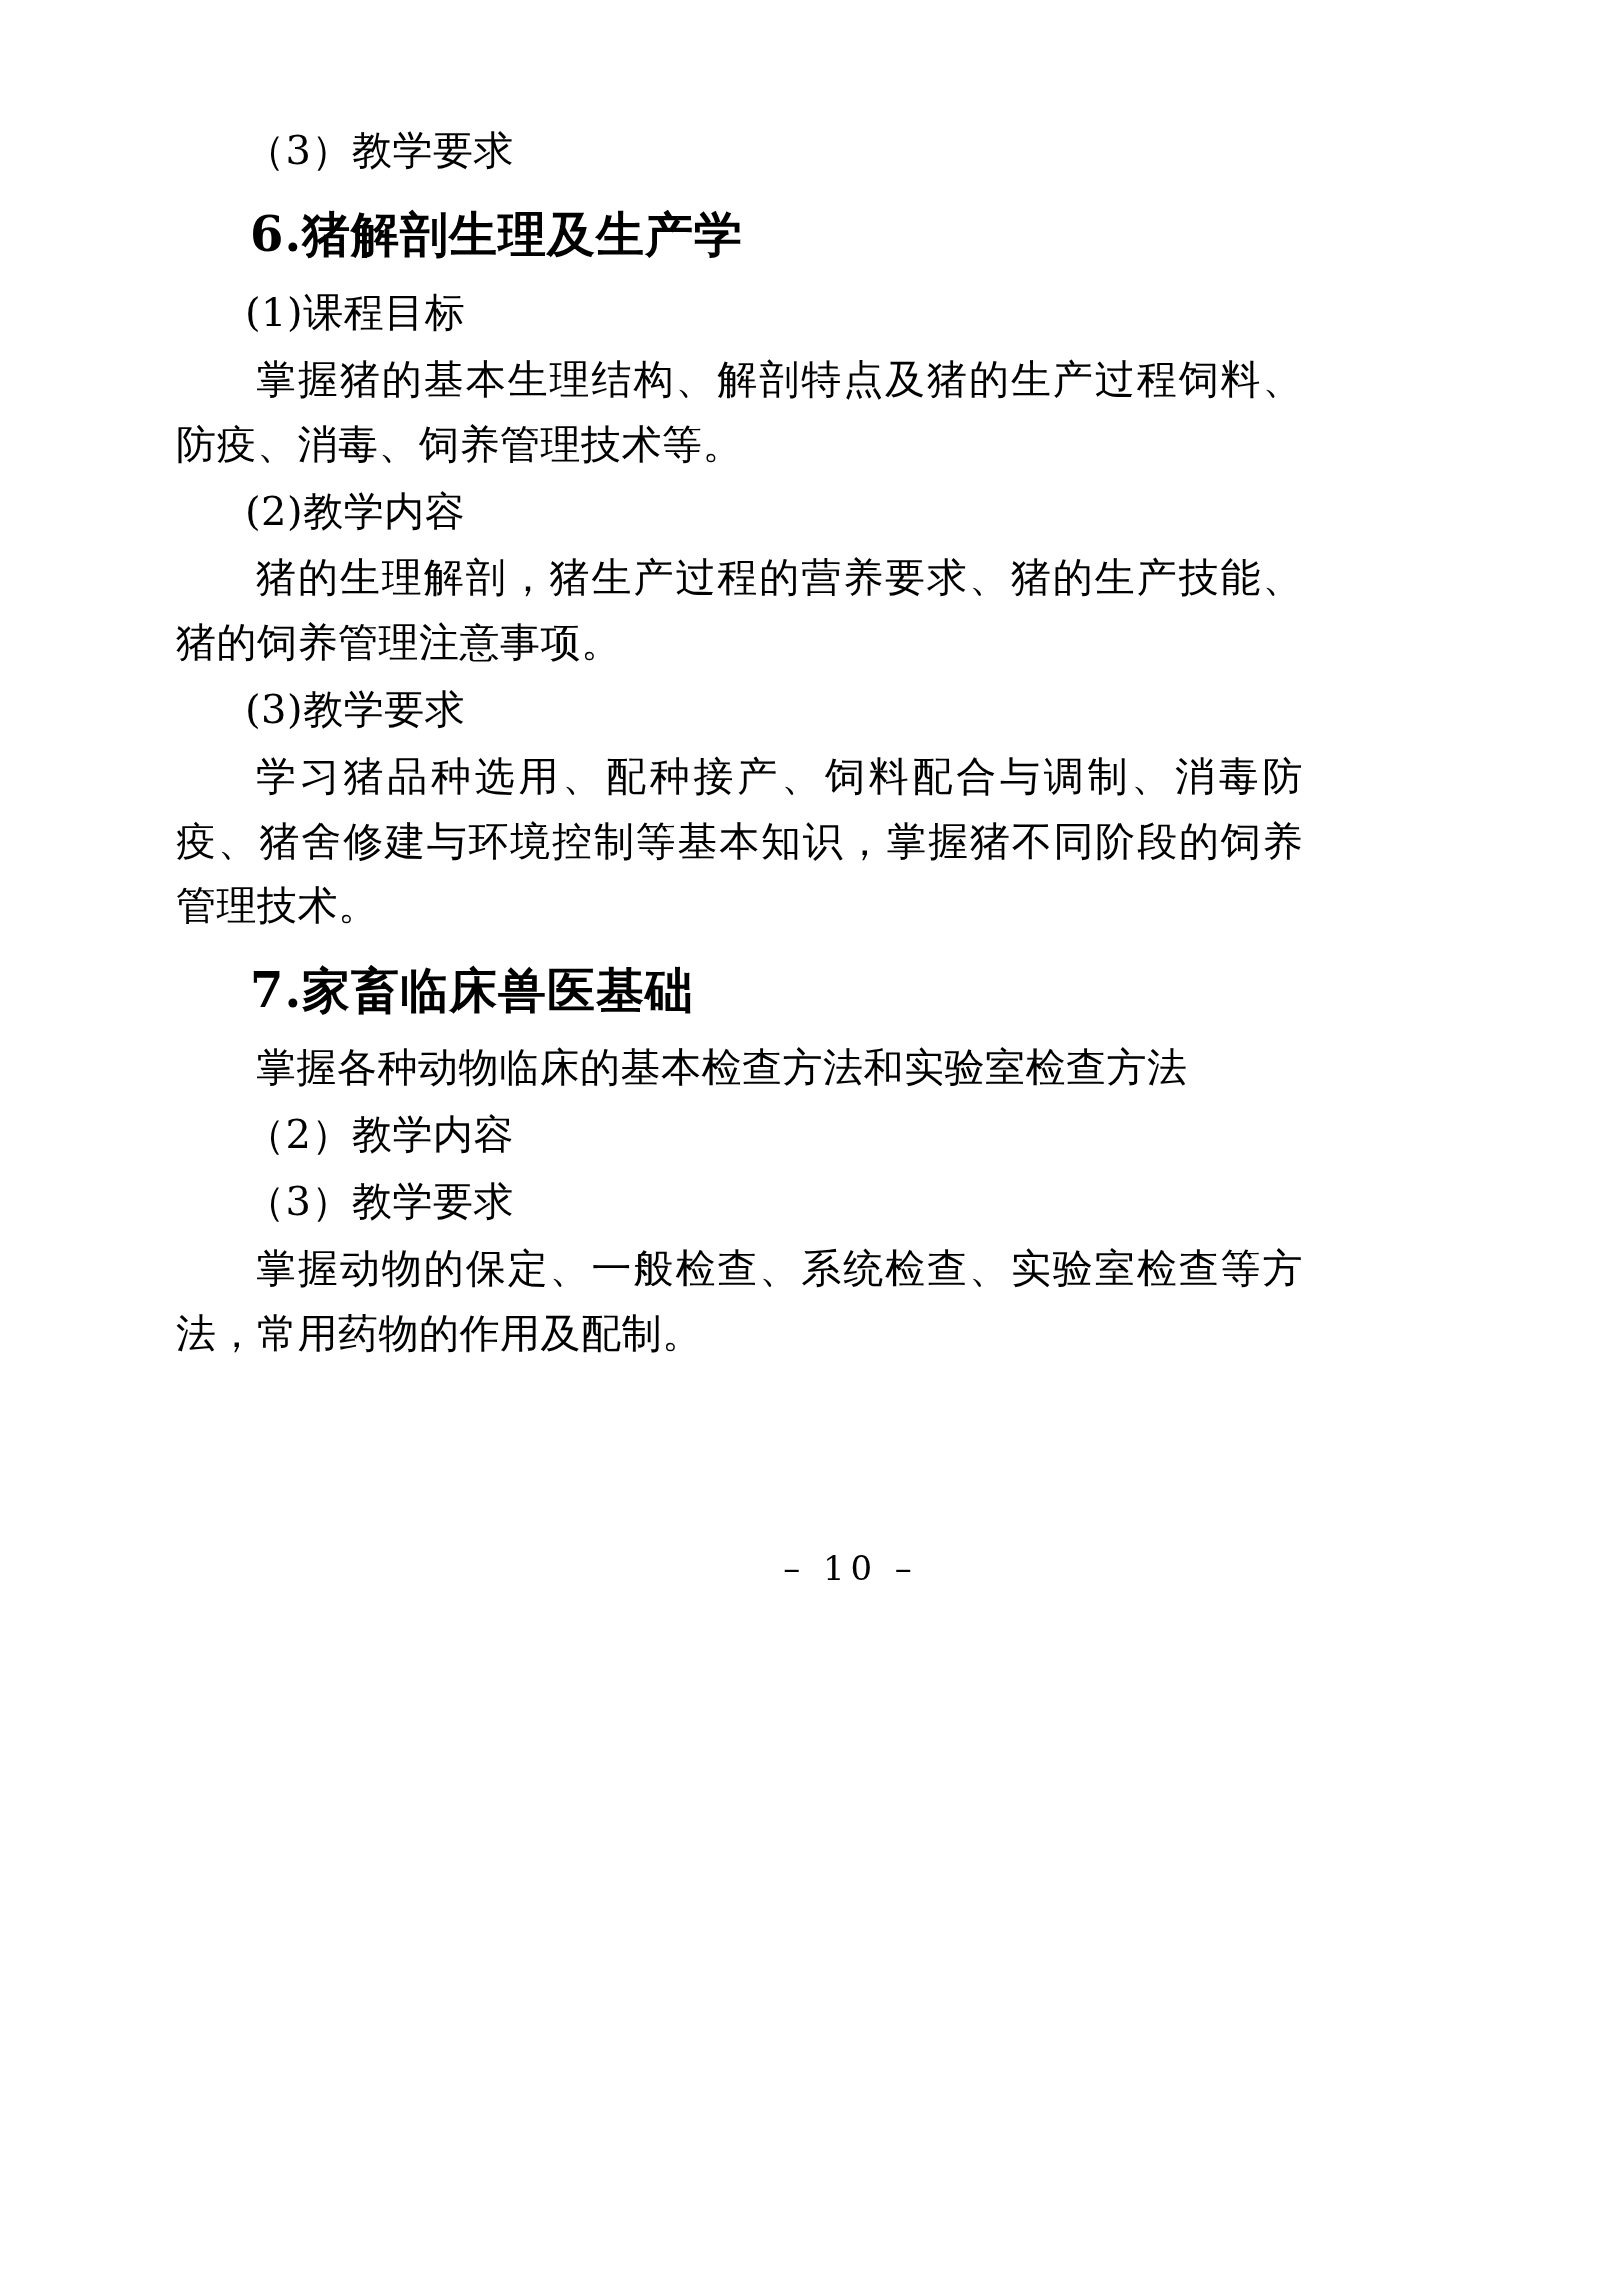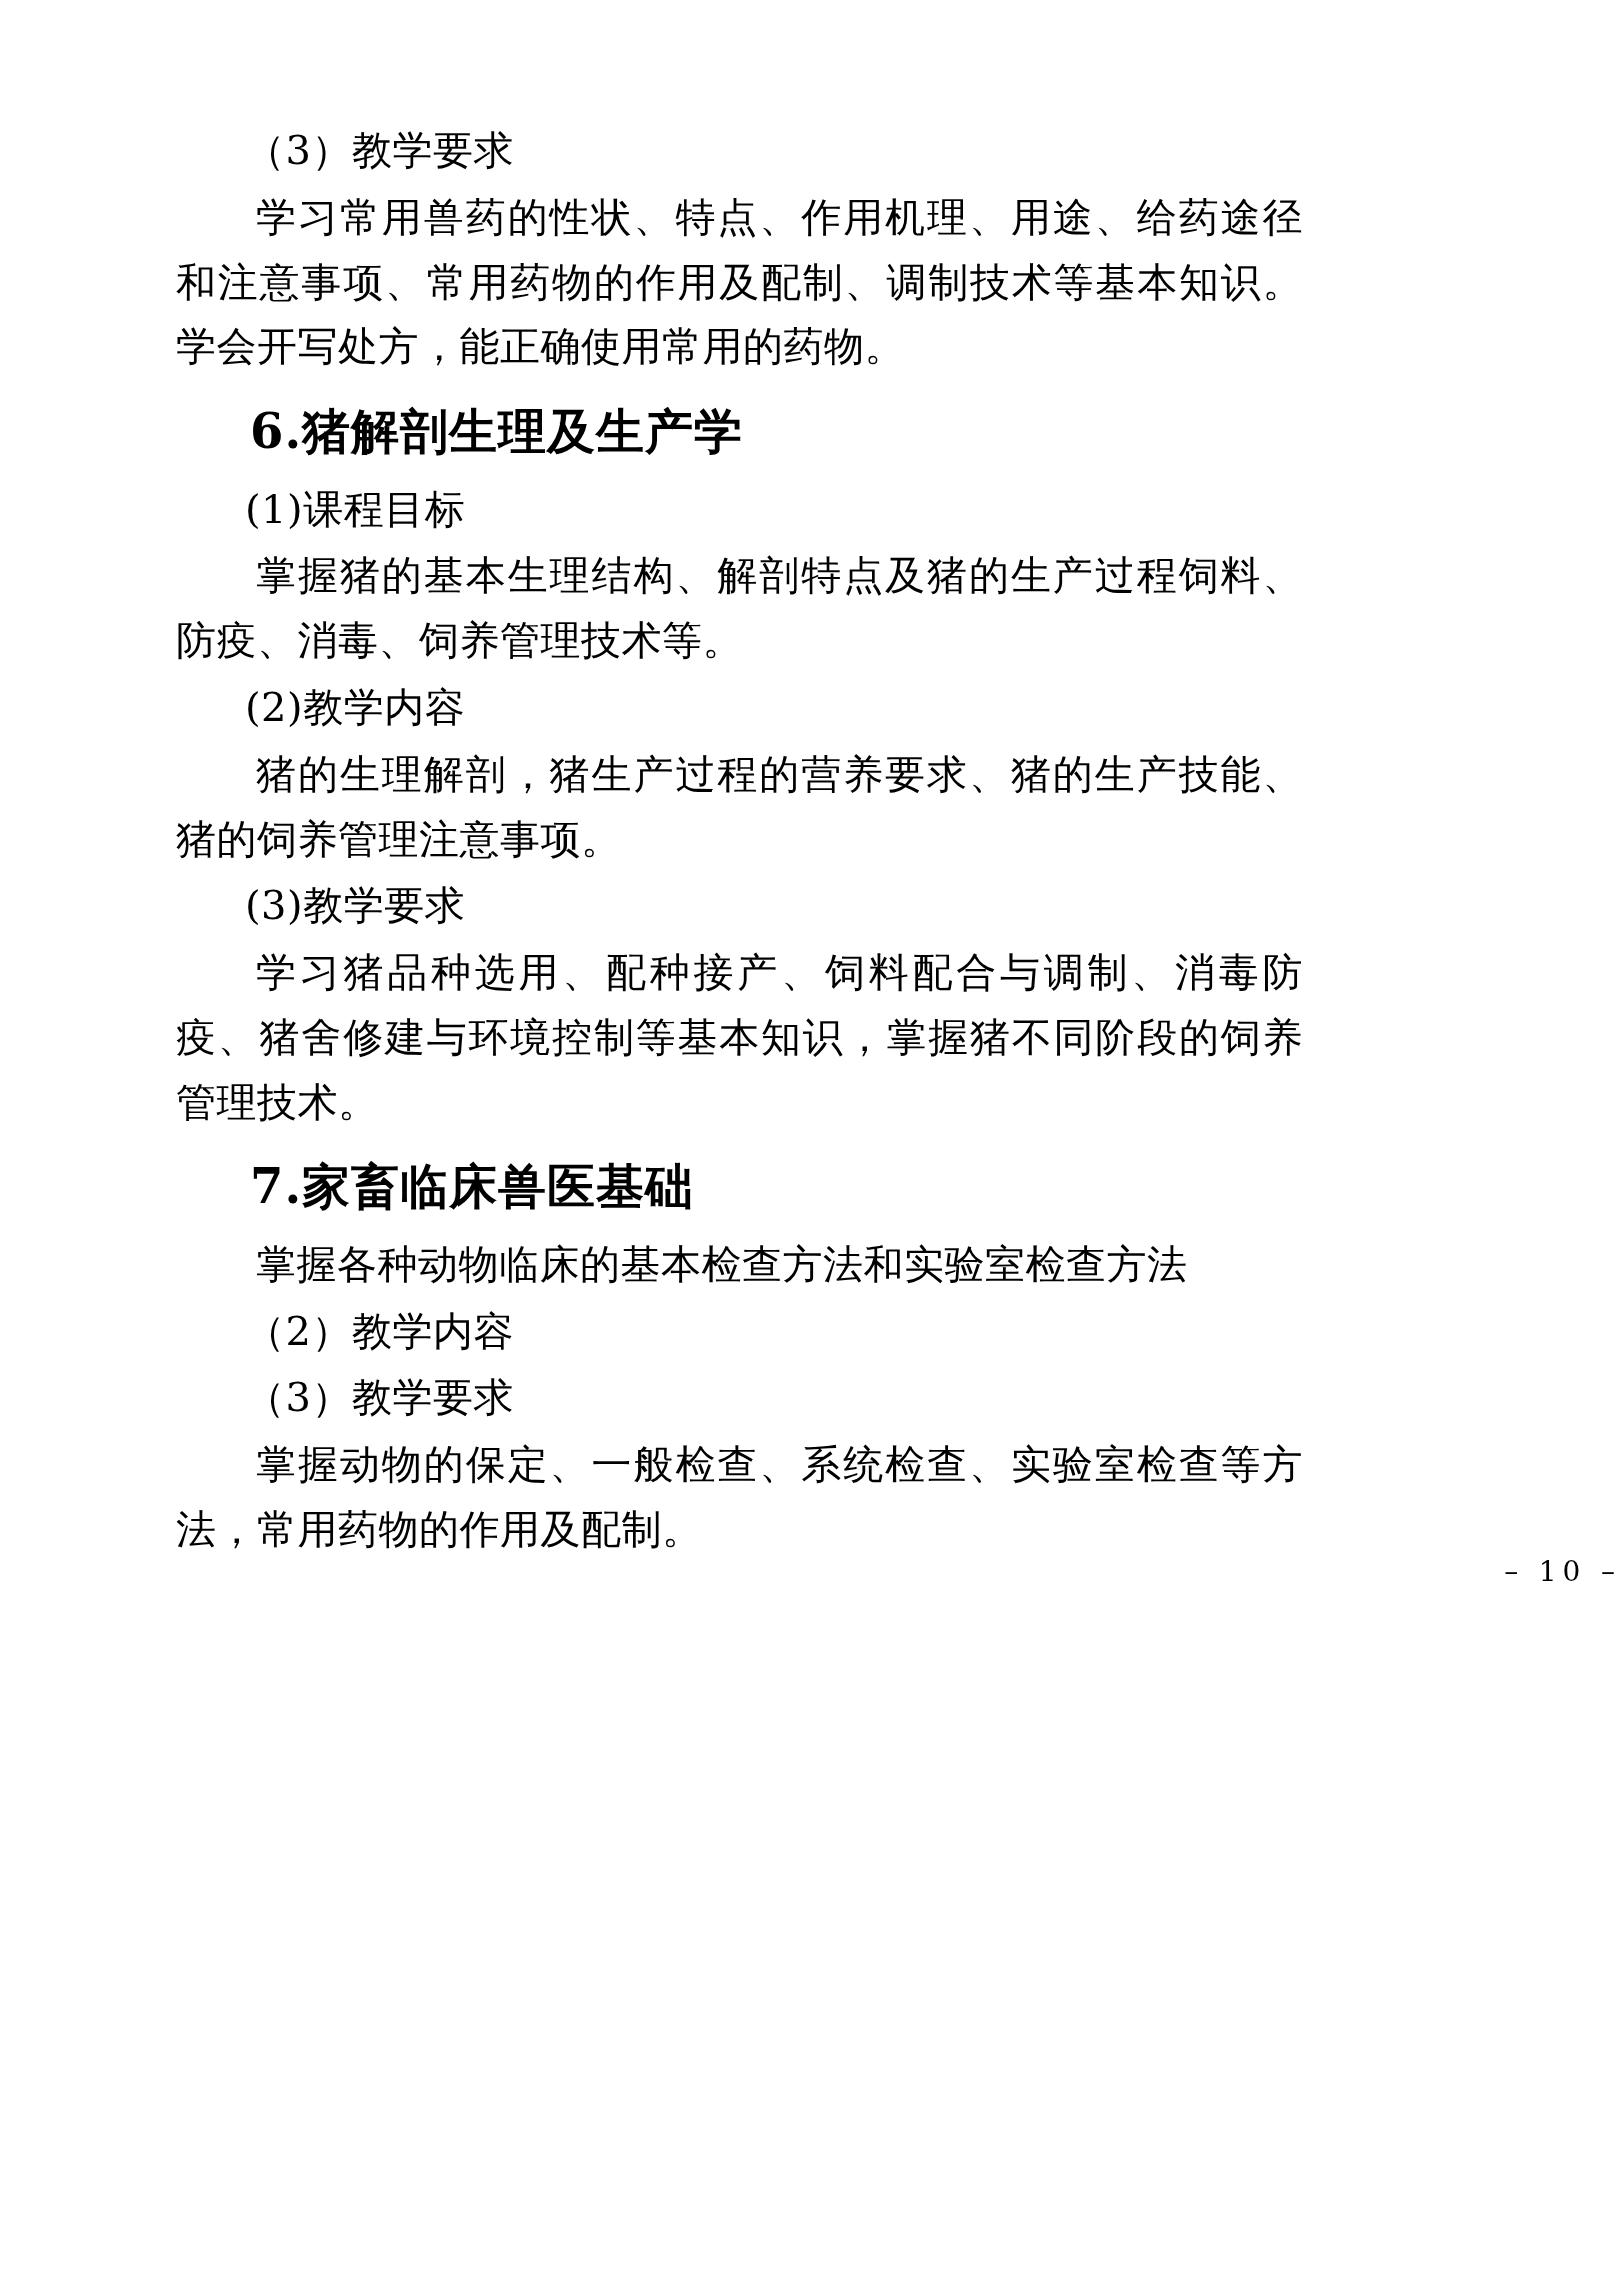--- a/index.html
+++ b/index.html
@@ -45,35 +45,34 @@
     line-height: 1.62;
     margin: 13.7px 0 5.9px 0;
     text-indent: 74px;
     letter-spacing: 1px;
   }
   .footer {
     position: absolute;
     left: 0;
     right: 0;
     bottom: 116px;
-    text-align: right;
+    text-align: center;
     padding-left: 80px;
-    font-size: 28px;
+    font-size: 34px;
     letter-spacing: 5.9px;
     color: #000;
   }
 </style>
 </head>
 <body>
 
 <div class="page">
   <div class="content">
 
     <p class="para indent-1">（3）教学要求</p>
-    <p class="para indent-2">学习常用兽药的性状、特点、作用机理、用途、给药途径和注意事项、常用药物的作用及配制、调制技术等基本知识。学会开写处方，能正确使用常用的药物。</p>
 
     <h2 class="heading">6.猪解剖生理及生产学</h2>
 
     <p class="para indent-1">(1)课程目标</p>
     <p class="para indent-2">掌握猪的基本生理结构、解剖特点及猪的生产过程饲料、防疫、消毒、饲养管理技术等。</p>
     <p class="para indent-1">(2)教学内容</p>
     <p class="para indent-2">猪的生理解剖，猪生产过程的营养要求、猪的生产技能、猪的饲养管理注意事项。</p>
     <p class="para indent-1">(3)教学要求</p>
     <p class="para indent-2">学习猪品种选用、配种接产、饲料配合与调制、消毒防疫、猪舍修建与环境控制等基本知识，掌握猪不同阶段的饲养管理技术。</p>
 

